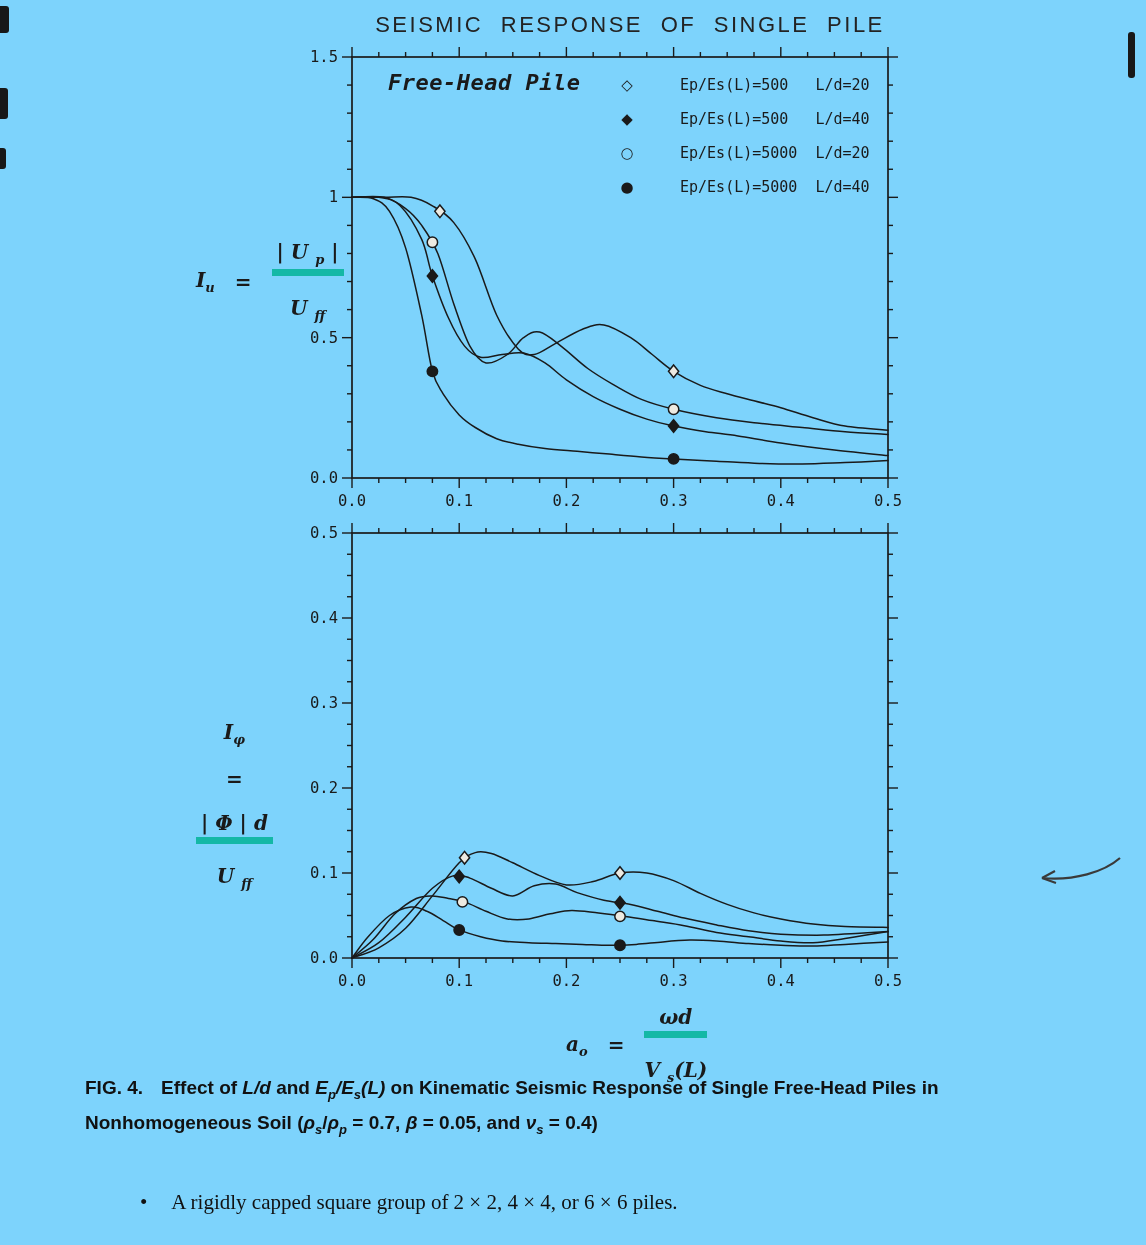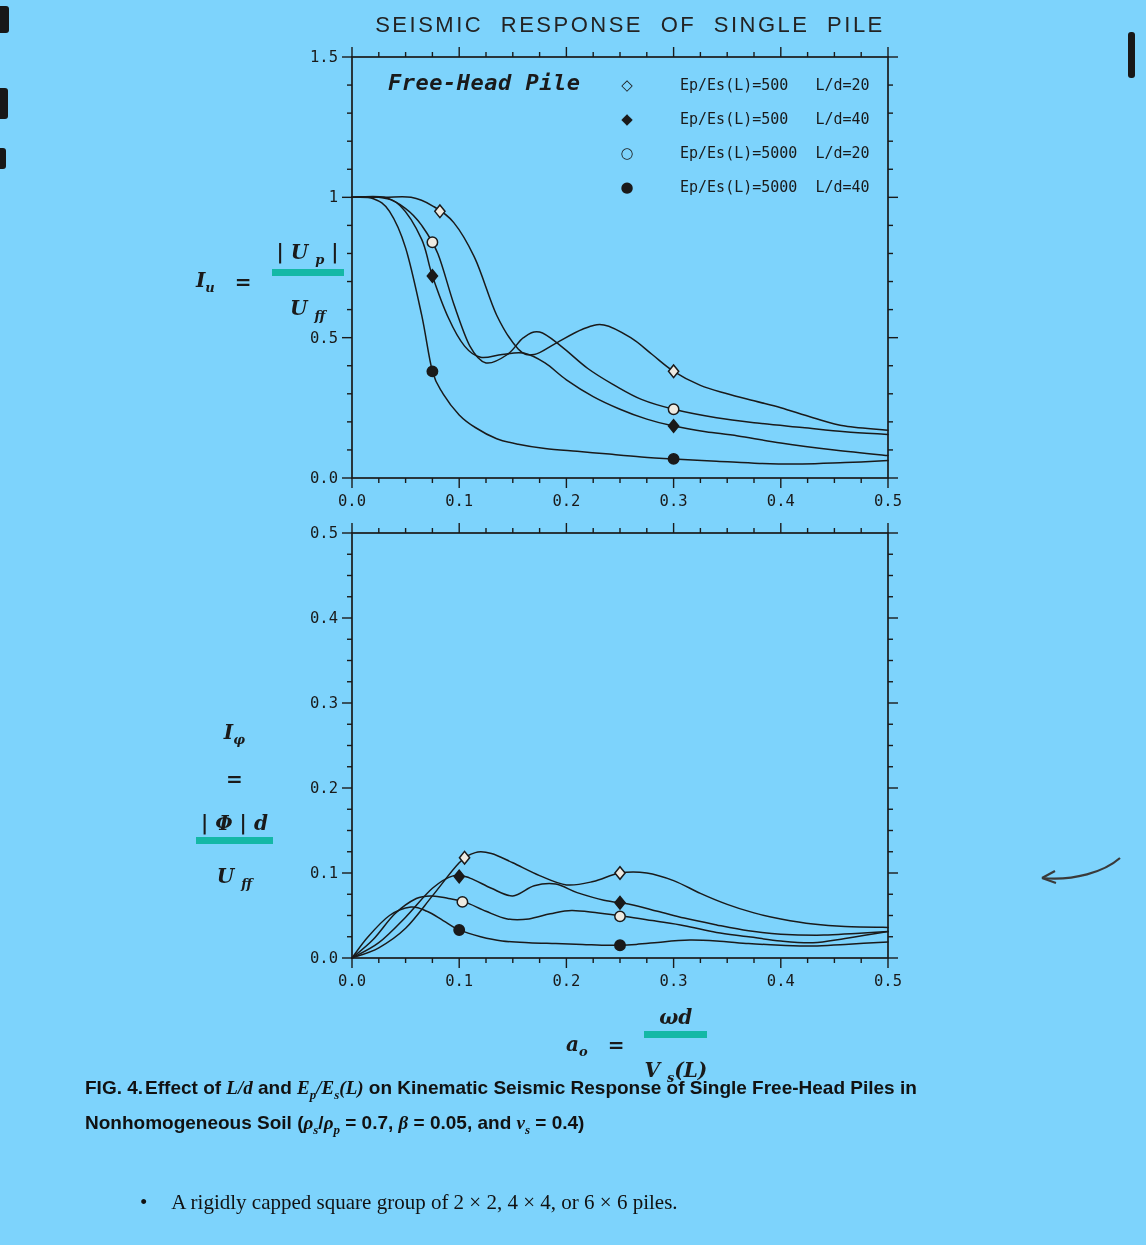--- a/index.html
+++ b/index.html
@@ -32,22 +32,22 @@
   .frac .num{display:block;border-bottom:7px solid #14b8a6;padding:0 5px 2px;}
   .frac .den{display:block;padding-top:20px;}
 
   .ylabel-iu{left:196px;top:240px;}
   .ylabel-iphi{left:196px;top:720px;flex-direction:column;}
   .xlabel-a0{left:566px;top:1005px;}
 
   .caption{left:85px;top:1074px;width:978px;
     font-family:"Liberation Sans",sans-serif;font-weight:bold;font-size:19px;
     line-height:28px;color:#111;}
-  .caption .cap-label{margin-right:2px;}
-  .caption .cap-i{font-family:Liberation Serif, serif;font-style:italic;}
+  .caption .cap-label{margin-right:18px;}
+  .caption .cap-i{font-family:Liberation Sans, sans-serif;font-style:italic;}
   .caption sub{font-size:13px;}
 
   .bullet-line{left:140px;top:1190px;width:940px;
     font-family:"Liberation Serif",serif;font-size:21px;color:#111;}
   .bullet-dot{margin-right:24px;}
 
   .artifact{position:absolute;background:#181818;}
   .art-1{left:0;top:6px;width:9px;height:27px;border-radius:0 3px 3px 0;}
   .art-2{left:0;top:88px;width:8px;height:31px;border-radius:0 3px 3px 0;}
   .art-3{left:0;top:148px;width:6px;height:21px;border-radius:0 3px 3px 0;}

